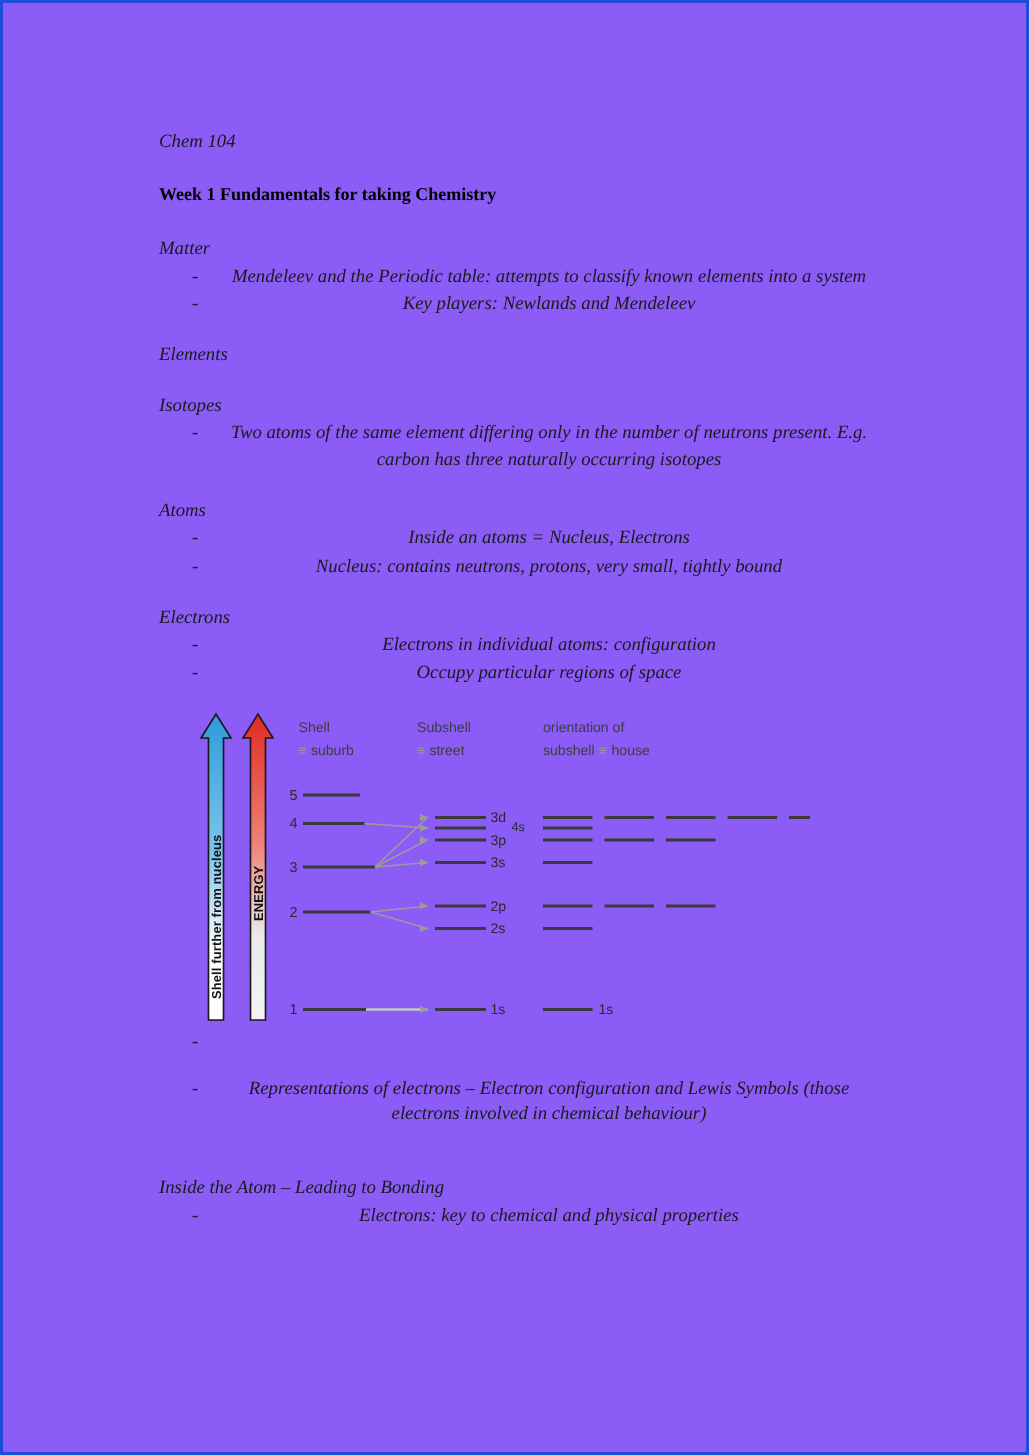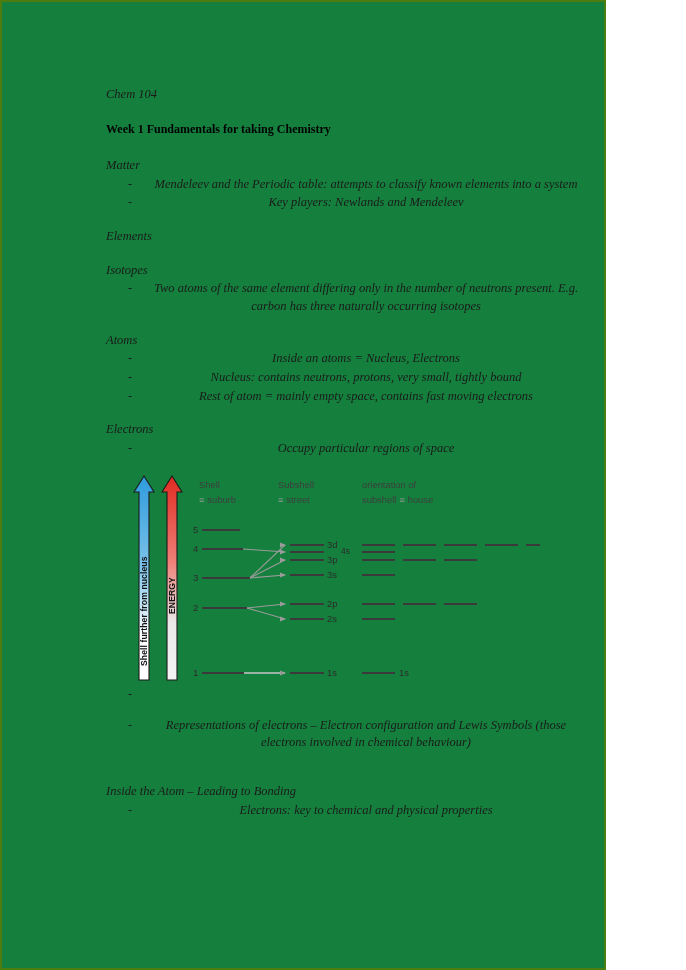--- a/index.html
+++ b/index.html
@@ -6,25 +6,25 @@
   html, body {
     margin: 0;
     padding: 0;
     background: #ffffff;
   }
   body {
     font-family: "Liberation Serif", serif;
   }
   .page {
     position: relative;
-    width: 606px;
+    width: 686px;
     height: 970px;
     box-sizing: border-box;
-    background: #15803d;
-    border: 2px solid #4d7c0f;
+    background: #8b5cf6;
+    border: 2px solid #1d4ed8;
     overflow: hidden;
   }
   .content {
     position: absolute;
     left: 104px;
     top: 84px;
     width: 478px;
   }
 
   
@@ -153,27 +153,27 @@
       <ul class="bullets">
         <li>Two atoms of the same element differing only in the number of neutrons present. E.g. carbon has three naturally occurring isotopes</li>
       </ul>
     </div>
 
     <div class="section">
       <p class="section-heading">Atoms</p>
       <ul class="bullets">
         <li>Inside an atoms = Nucleus, Electrons</li>
         <li>Nucleus: contains neutrons, protons, very small, tightly bound</li>
-        <li>Rest of atom = mainly empty space, contains fast moving electrons</li>
       </ul>
     </div>
 
     <div class="section">
       <p class="section-heading">Electrons</p>
       <ul class="bullets">
+        <li>Electrons in individual atoms: configuration</li>
         <li>Occupy particular regions of space</li>
       </ul>
     </div>
 
     <div class="diagram">
       <svg width="420" height="212" viewBox="0 0 420 212" xmlns="http://www.w3.org/2000/svg">
         <defs>
           <linearGradient id="blueGrad" x1="0" y1="0" x2="0" y2="1">
             <stop offset="0%" stop-color="#2e9bdc"></stop>
             <stop offset="45%" stop-color="#7cc3ea"></stop>

